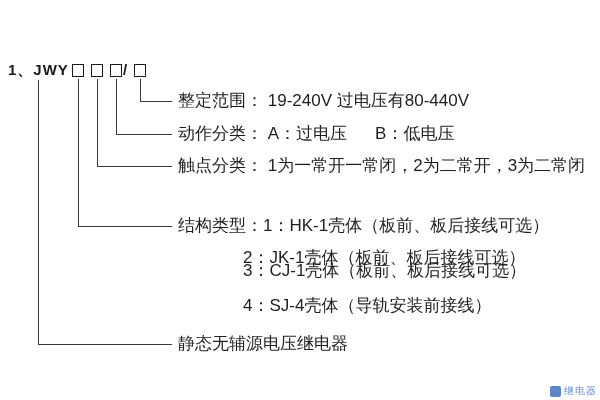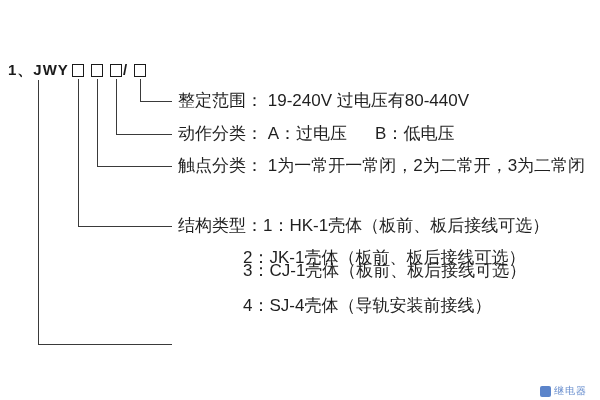--- a/index.html
+++ b/index.html
@@ -23,21 +23,21 @@
     font-size:15px;font-weight:bold;color:#1a1a1a;
   }
   .vline{position:absolute;width:1px;background:#3a3a3a;}
   .hline{position:absolute;height:1px;background:#3a3a3a;}
   .lbl{
     position:absolute;font-size:17px;line-height:16px;color:#1f1f1f;
     white-space:nowrap;
   }
   .gap{display:inline-block;width:28px;}
   .watermark{
-    position:absolute;right:13px;bottom:2px;
+    position:absolute;right:3px;bottom:2px;
     display:flex;align-items:center;gap:3px;
     opacity:.85;
     text-align:right;
   }
   .wm-badge{
     width:11px;height:11px;border-radius:2px;background:#3f6fc1;
     display:inline-block;
   }
   .wm-text{font-size:10px;color:#4a77c4;letter-spacing:1px;}
 </style>
@@ -83,19 +83,20 @@
     <span>1为一常开一常闭，2为二常开，3为二常闭</span>
   </div>
 
   <div class="lbl" style="left:178px;top:218px;">
     <span>结构类型：</span><span>1：HK-1壳体（板前、板后接线可选）</span>
   </div>
   <div class="lbl" style="left:243px;top:250px;">2：JK-1壳体（板前、板后接线可选）</div>
   <div class="lbl" style="left:243px;top:263px;">3：CJ-1壳体（板前、板后接线可选）</div>
   <div class="lbl" style="left:243px;top:298px;">4：SJ-4壳体（导轨安装前接线）</div>
 
+  <div class="lbl" style="left:178px;top:336px;">静态无辅源电压继电器</div>
 
   <div class="watermark">
     <span class="wm-badge"></span>
     <span class="wm-text">继电器</span>
   </div>
 
 </div>
 
 </body></html>

